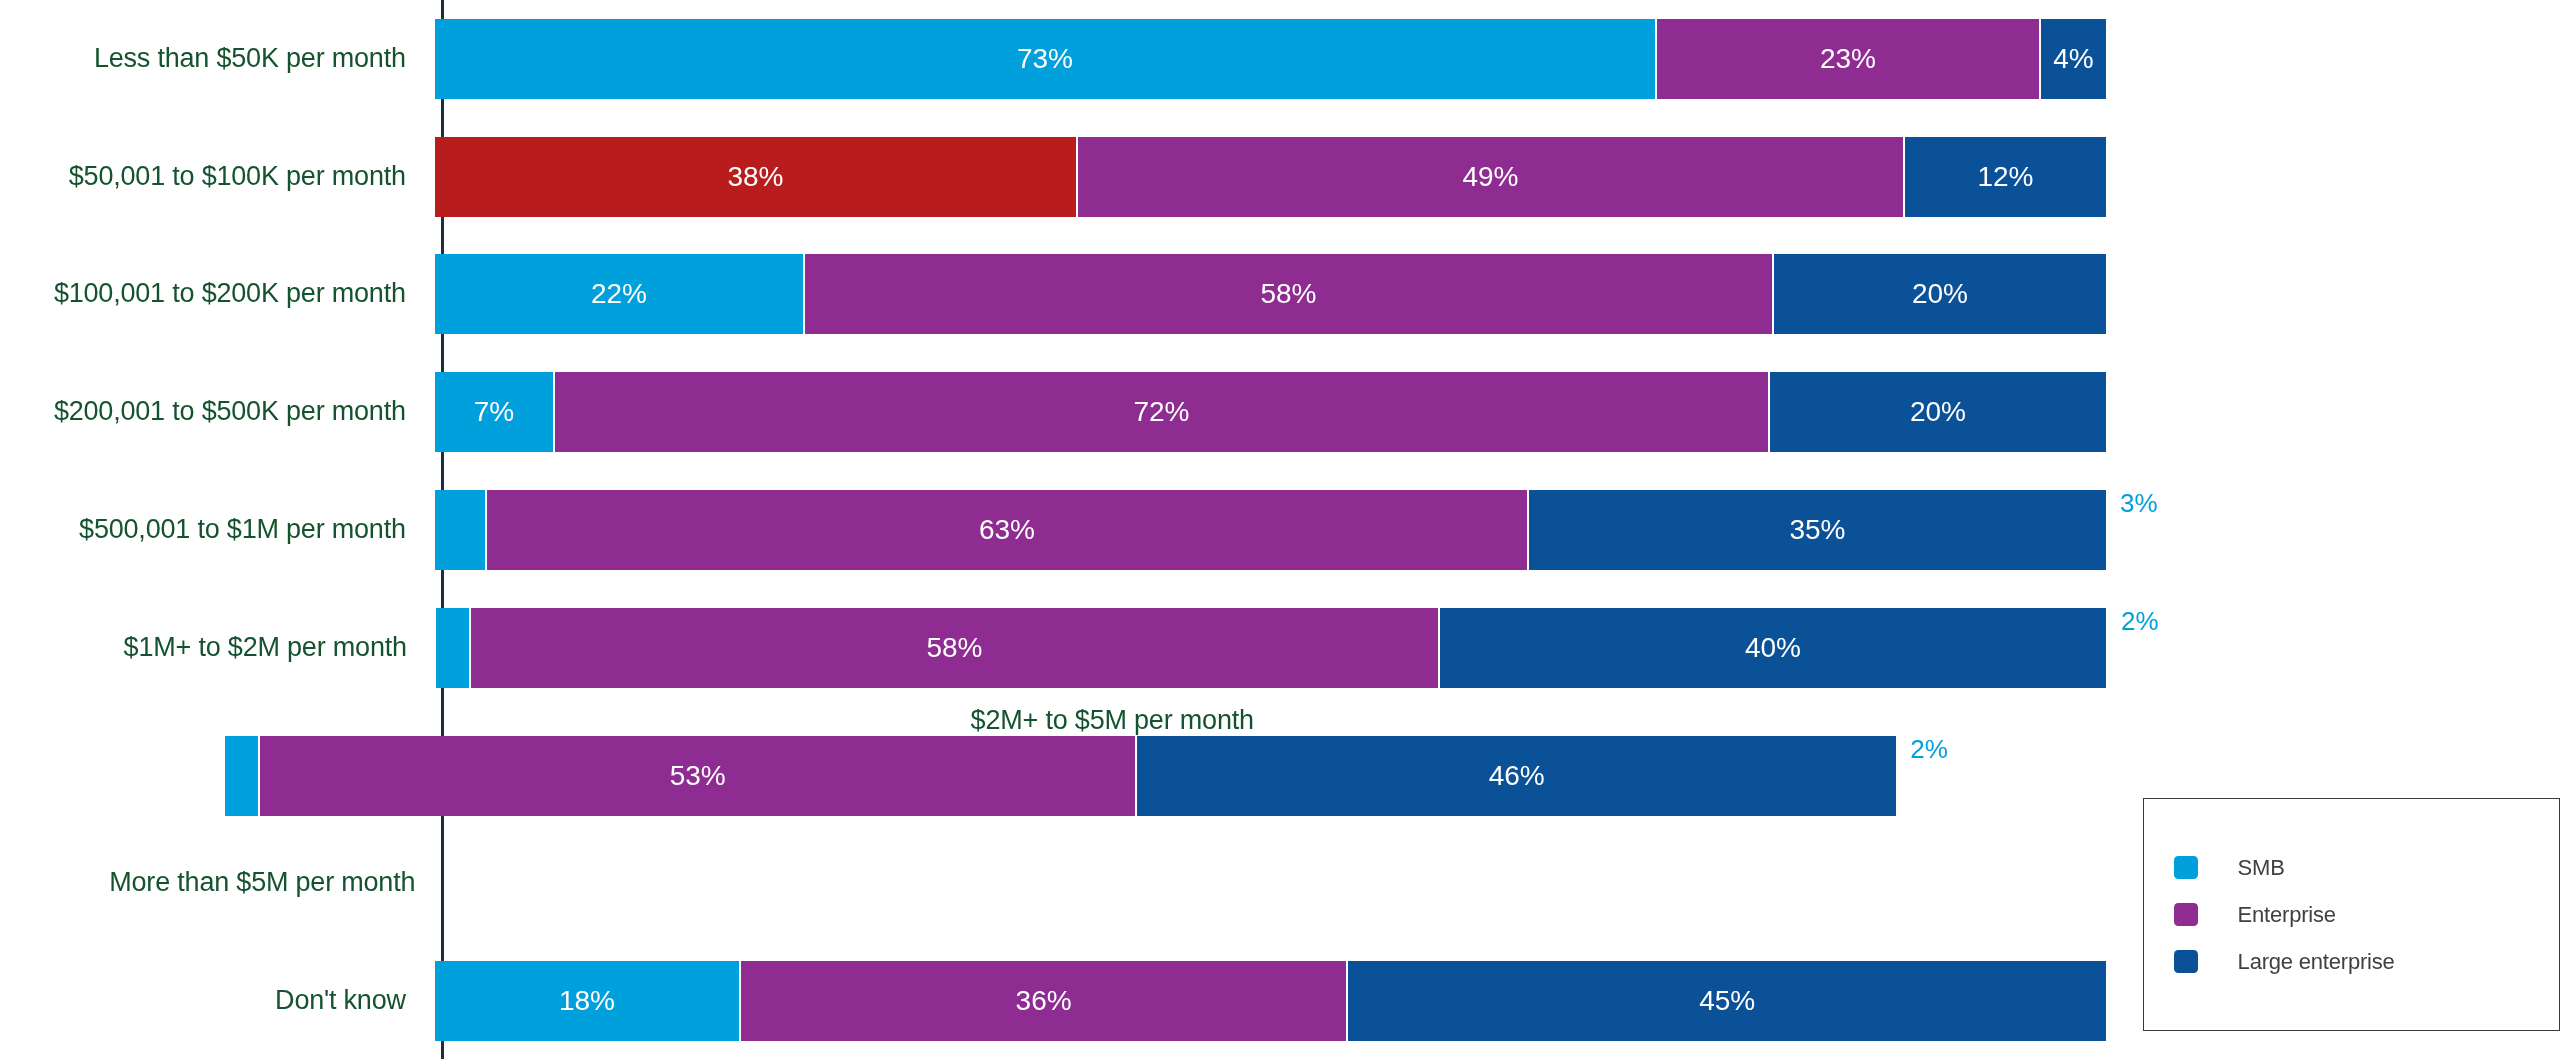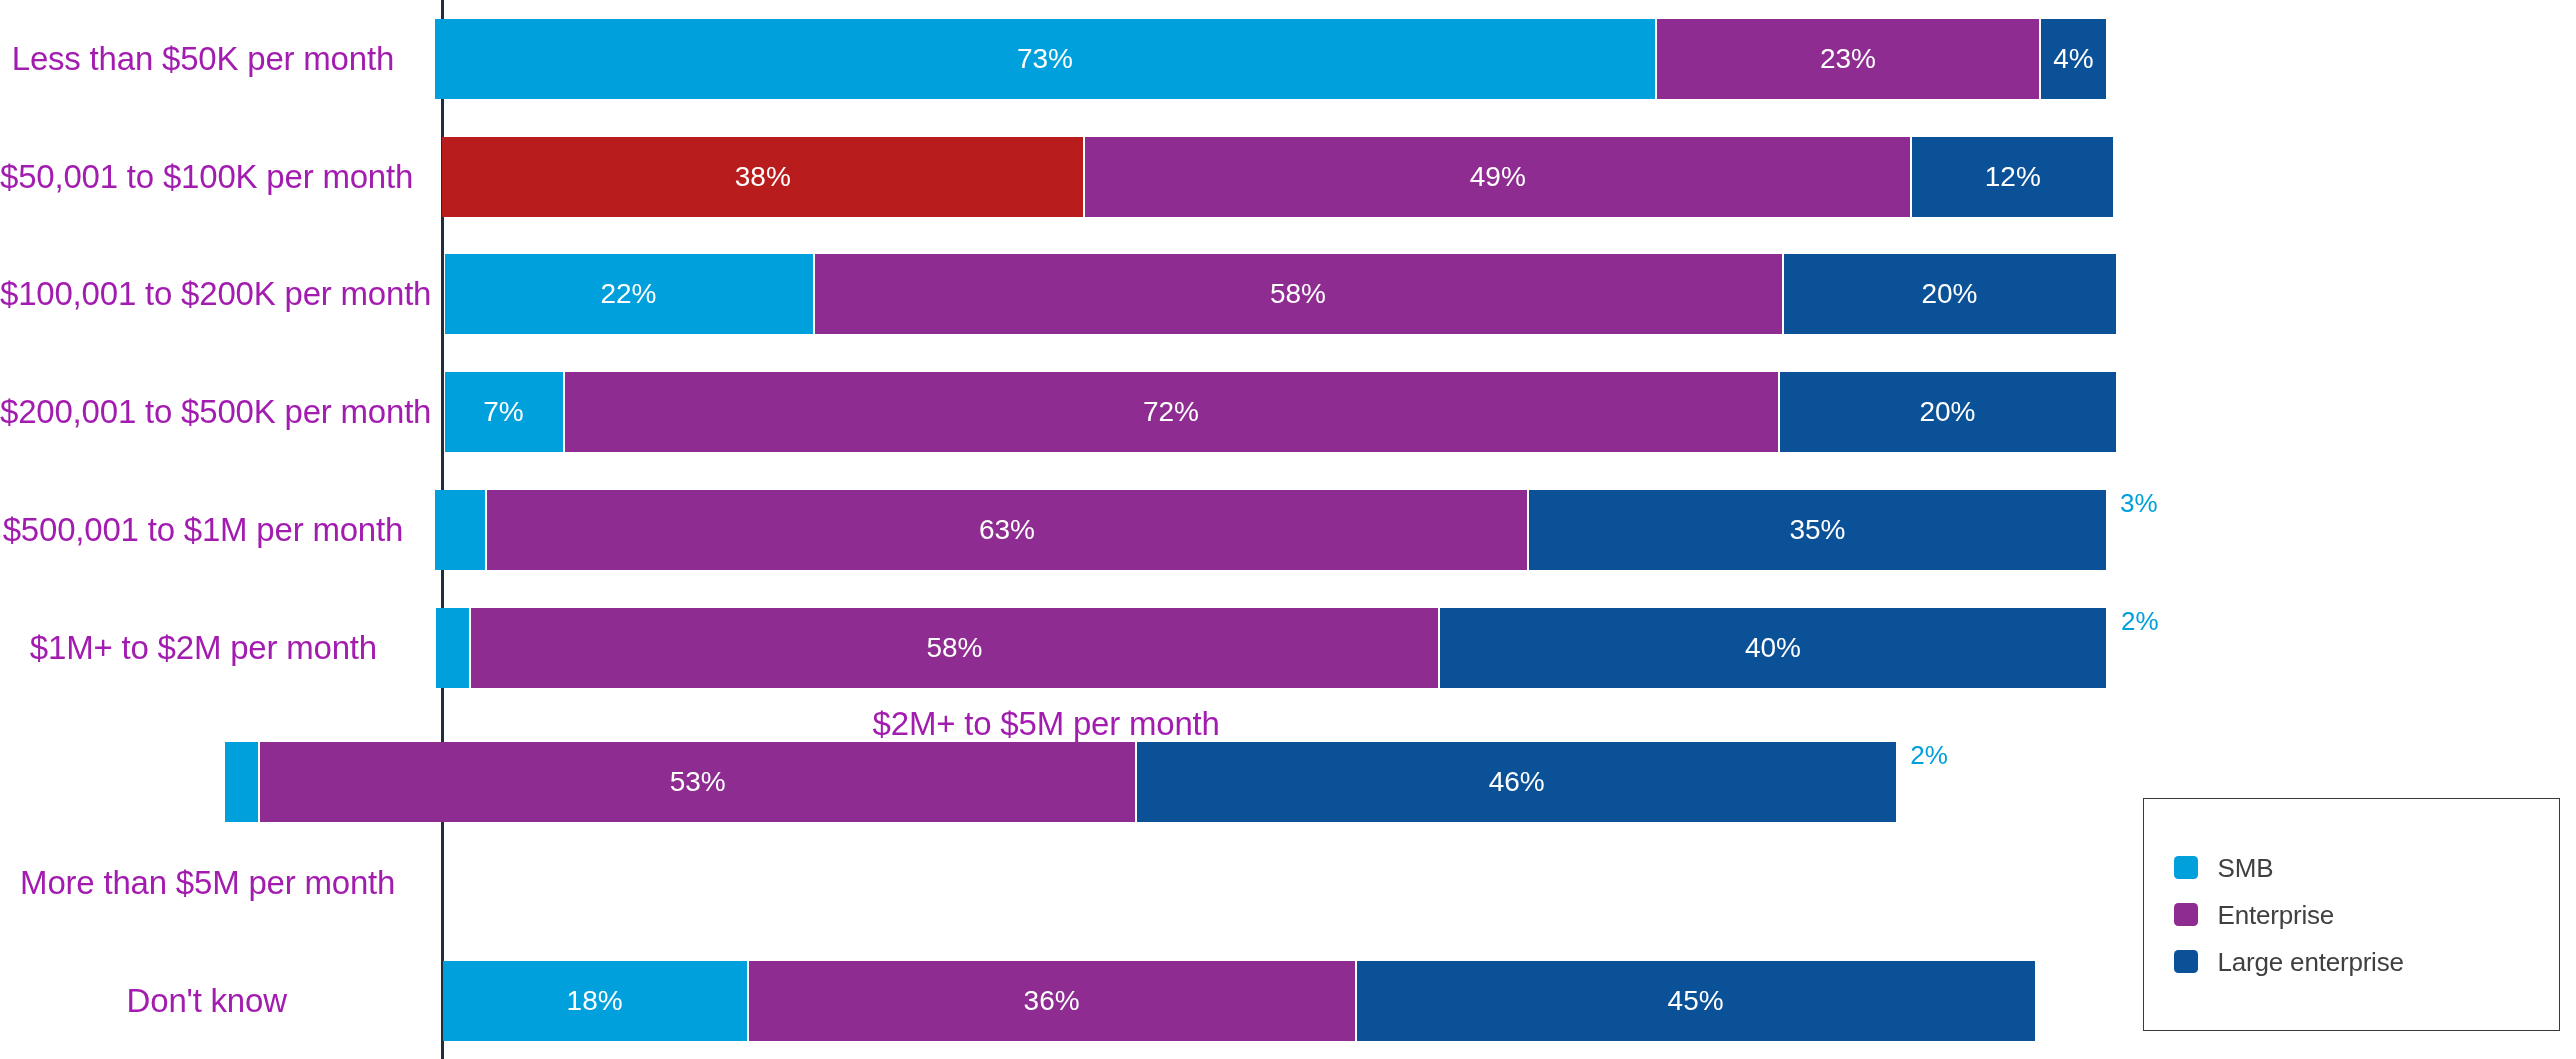--- a/index.html
+++ b/index.html
@@ -54,23 +54,23 @@
     width: 2106px;
     height: 118px;
     display: flex;
     align-items: center;
   }
 
   .row-label {
     width: 429px;
     padding-right: 13.7px;
     box-sizing: border-box;
-    text-align: center;
-    color: #a21caf;
-    font-size: 33px;
+    text-align: right;
+    color: #14532d;
+    font-size: 27px;
     line-height: 1.1;
     white-space: nowrap;
     letter-spacing: -0.2px;
   }
 
   .bar-track {
     position: relative;
     width: 1671px;
     height: 80px;
     margin-left: 15.5px;
@@ -127,23 +127,23 @@
     align-items: center;
     height: 47px;
   }
   .legend-swatch {
     width: 23.6px;
     height: 23.6px;
     border-radius: 4.3px;
     flex: 0 0 auto;
   }
   .legend-text {
-    margin-left: 20px;
+    margin-left: 40px;
     color: #404040;
-    font-size: 26px;
+    font-size: 22px;
     line-height: 1;
     white-space: nowrap;
     letter-spacing: -0.2px;
   }
 </style>
 </head>
 <body>
 
 <div id="chart-root">
 
@@ -250,21 +250,21 @@
         </div>
         <div class="row" style="top: 942px; height: 118px;">
           <div class="row-label">Don't know</div>
           <div class="bar-track">
             <div class="seg" style="width: 304px; background: rgb(0, 160, 220);">
               <span class="seg-label">18%</span>
             </div>
             <div class="seg" style="width: 608px; background: rgb(142, 44, 145);">
               <span class="seg-label">36%</span>
             </div>
-            <div class="seg" style="width: 680px; background: rgb(11, 81, 152);">
+            <div class="seg" style="width: 760px; background: rgb(11, 81, 152);">
               <span class="seg-label">45%</span>
             </div>
           </div>
         </div>
       </div>
   </div>
 
   <div class="legend">
     <div class="legend-item">
       <span class="legend-swatch" id="sw0" style="background: rgb(0, 160, 220);"></span>

